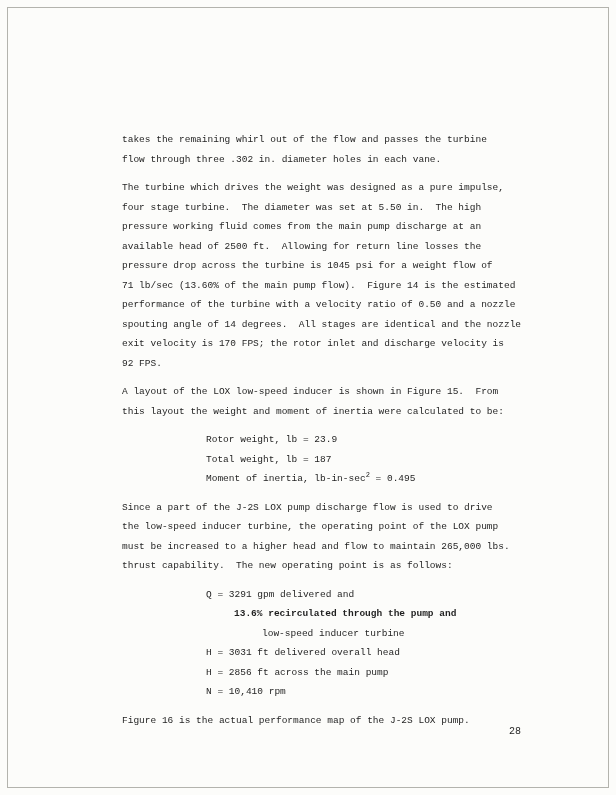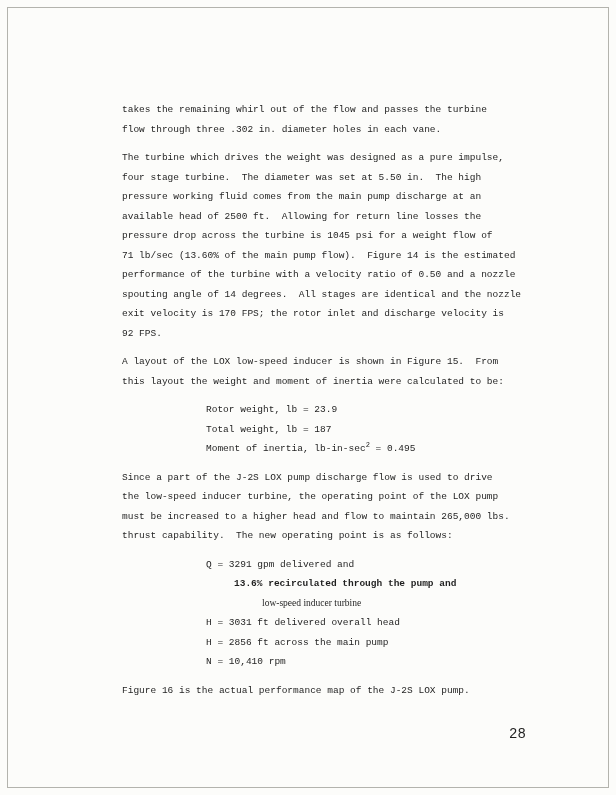--- a/index.html
+++ b/index.html
@@ -20,48 +20,48 @@
     position: absolute;
     top: 7px;
     left: 7px;
     right: 7px;
     bottom: 7px;
     border: 1px solid #b3b3ad;
     pointer-events: none;
   }
   .content {
     position: absolute;
-    top: 100px;
+    top: 130px;
     left: 122px;
     width: 420px;
   }
   .para {
     margin: 0 0 9px 0;
   }
   .line {
     white-space: pre;
     font-size: 9.5px;
     line-height: 19.5px;
     letter-spacing: 0px;
   }
   .block {
     margin-left: 84px;
   }
   .ind1 { padding-left: 28px; font-weight: bold; }
-  .ind2 { padding-left: 56px; font-family: Liberation Serif, serif; }
+  .ind2 { padding-left: 56px; }
   sup {
     font-size: 7px;
     line-height: 0;
     vertical-align: 4px;
   }
   .page-number {
     position: absolute;
     top: 726px;
     left: 509px;
-    font-size: 14px;
+    font-size: 10px;
     font-family: "Liberation Mono", "DejaVu Sans Mono", monospace;
     color: #1f1f1f;
   }
 </style>
 </head>
 <body>
 
 <div class="page">
   <div class="scan-border"></div>
 

